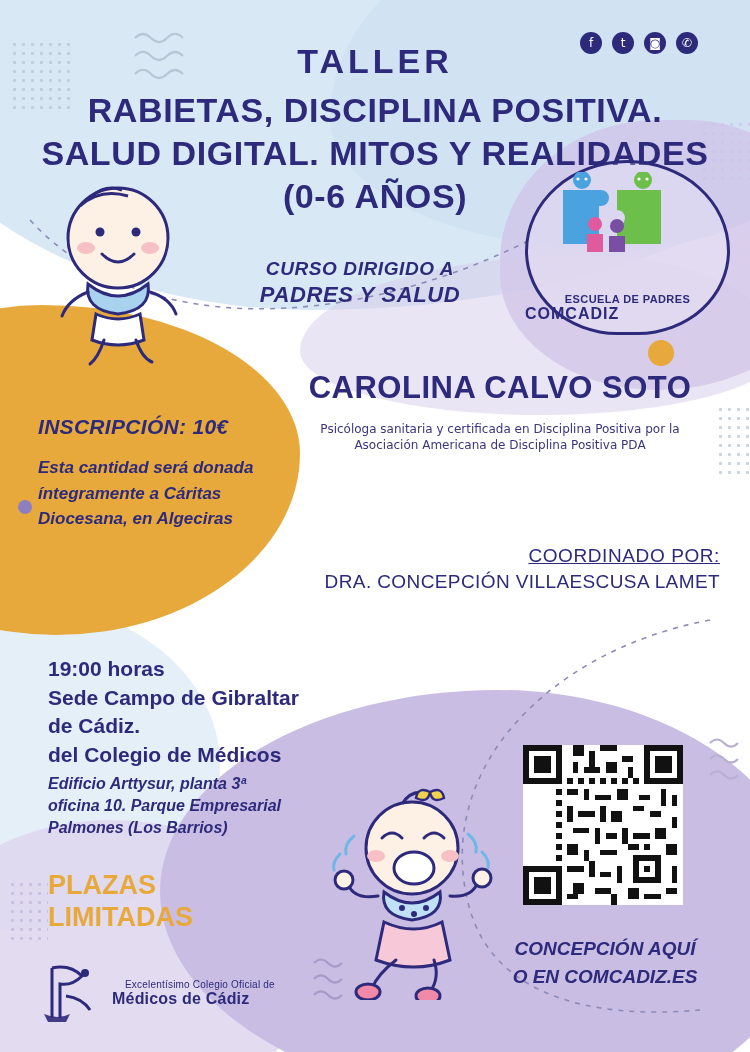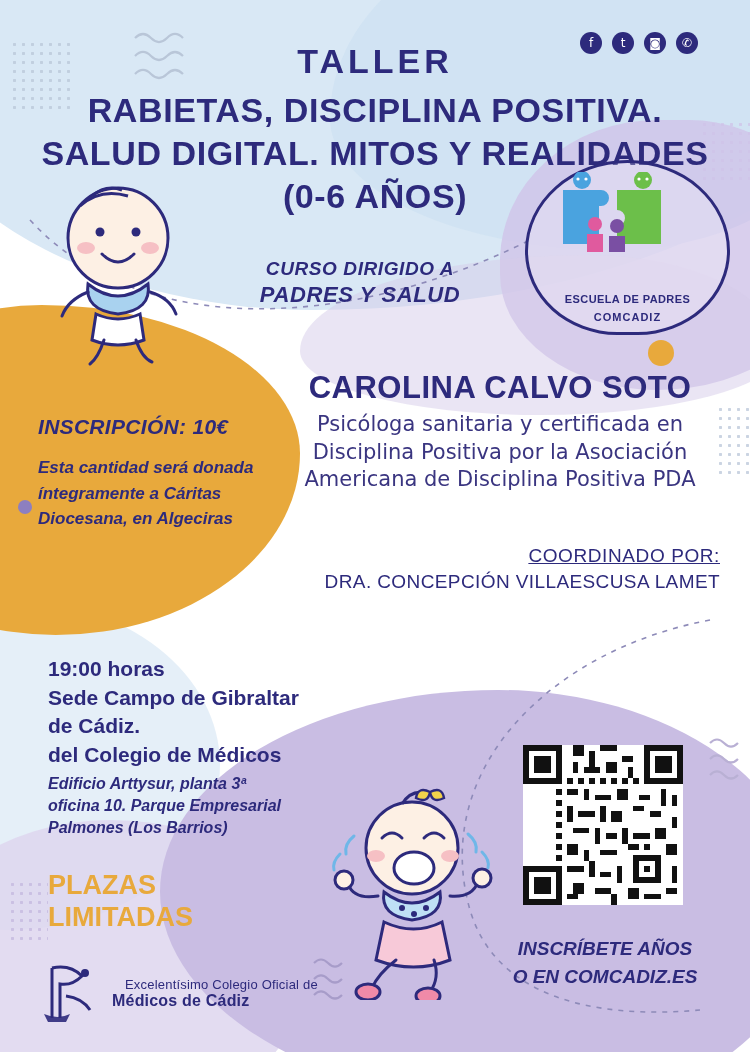--- a/index.html
+++ b/index.html
@@ -163,22 +163,22 @@
     background: rgba(255,255,255,.25);
   }
   .escuela-label {
     position: absolute; bottom: 30px; width: 100%;
     text-align: center; color: #2d2a7c;
     font-size: 11px; font-weight: bold; letter-spacing: .4px;
     font-family: "Liberation Sans", sans-serif;
   }
   .escuela-label2 {
     position: absolute; bottom: 12px; width: 100%;
-    text-align: center; color: #2d2a7c;
-    font-size: 11px; font-weight: bold; letter-spacing: 1px;
+    text-align: left; color: #2d2a7c;
+    font-size: 16px; font-weight: bold; letter-spacing: 1px;
     font-family: "Liberation Sans", sans-serif;
   }
 
   
   .inscripcion {
     position: absolute; top: 415px; left: 38px;
     width: 250px;
     color: #2d2a7c;
     font-family: "Liberation Sans", sans-serif;
   }
@@ -197,22 +197,22 @@
     position: absolute; top: 370px; left: 290px;
     width: 420px;
     text-align: center;
     color: #2d2a7c;
     font-family: "Liberation Sans", sans-serif;
   }
   .ponente .name {
     font-size: 31px; font-weight: bold; letter-spacing: .5px;
   }
   .ponente .bio {
-    margin-top: 5px;
-    font-size: 21px; line-height: 1.32;
+    margin-top: 16px;
+    font-size: 12px; line-height: 1.32;
     color: #3a3580;
     font-family: "DejaVu Sans", sans-serif;
   }
 
   
   .coordinado {
     position: absolute; top: 545px; left: 300px;
     width: 420px;
     text-align: right;
     color: #2d2a7c;
@@ -263,21 +263,21 @@
 
   
   .colegio {
     position: absolute; bottom: 28px; left: 42px;
     display: flex; align-items: center; gap: 12px;
   }
   .colegio-text {
     color: #2d2a7c;
     font-family: "Liberation Sans", sans-serif;
   }
-  .colegio-text .t1 { font-size: 13px; letter-spacing: .2px; padding-left: 13px; }
+  .colegio-text .t1 { font-size: 10px; letter-spacing: .2px; padding-left: 13px; }
   .colegio-text .t2 { font-size: 16px; font-weight: bold; letter-spacing: .2px; }
 
   
   .baby-top { position: absolute; top: 180px; left: 40px; }
   .baby-bottom { position: absolute; top: 780px; left: 310px; }
 </style>
 </head>
 <body>
 
 <div class="poster">
@@ -553,21 +553,21 @@
       <rect x="16" y="27" width="1" height="2"></rect>
         <rect x="19" y="26" width="2" height="2"></rect>
       <rect x="22" y="27" width="3" height="1"></rect>
         <rect x="26" y="26" width="2" height="1"></rect>
       <rect x="27" y="22" width="1" height="3"></rect>
         <rect x="8" y="27" width="2" height="1"></rect>
     </g>
   </svg>
 
   <div class="inscribete">
-    <div>INSCRÍBETE AÑOS</div>
+    <div>CONCEPCIÓN AQUÍ</div>
     <div>O EN COMCADIZ.ES</div>
   </div>
 
   <div class="colegio">
     <svg width="58" height="62" viewBox="0 0 58 62">
       <path d="M10,6 q18,-4 30,8 q-10,10 -22,8 l0,34" fill="none" stroke="#2d2a7c" stroke-width="3"></path>
       <path d="M10,6 l0,50" fill="none" stroke="#2d2a7c" stroke-width="3"></path>
       <path d="M24,34 q16,2 24,14" fill="none" stroke="#2d2a7c" stroke-width="3"></path>
       <circle cx="43" cy="11" r="4" fill="#2d2a7c"></circle>
       <path d="M2,52 q14,6 26,0 l-4,8 h-18z" fill="#2d2a7c" opacity=".9"></path>

